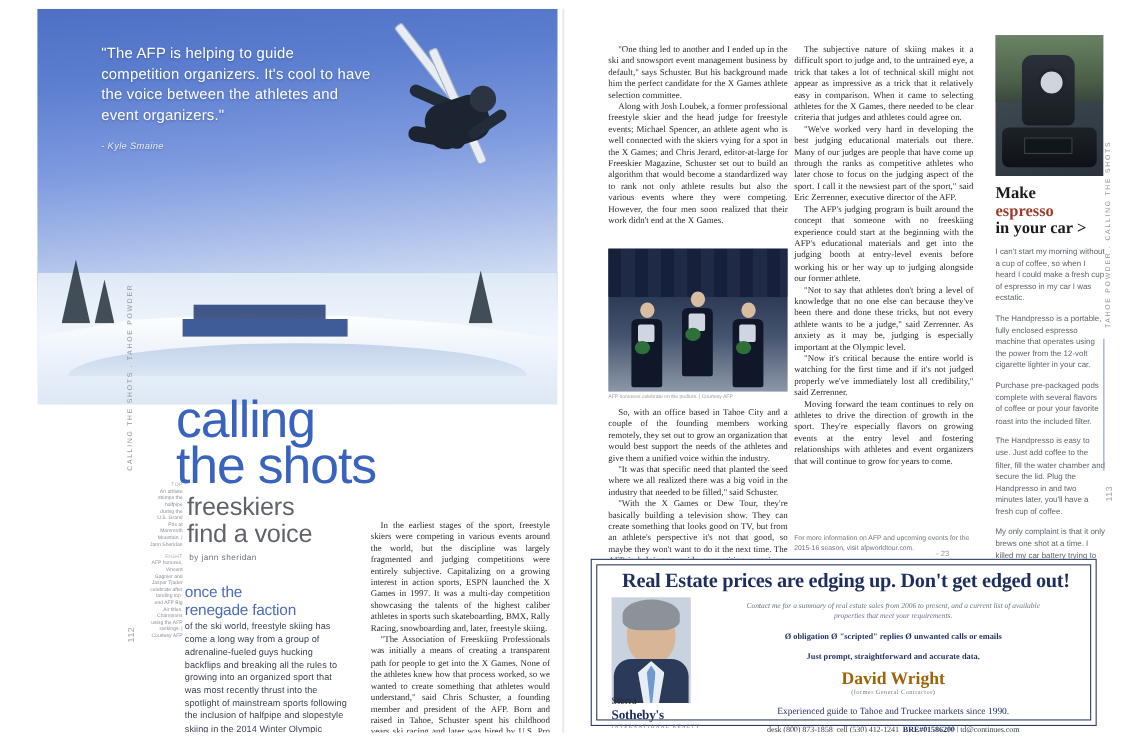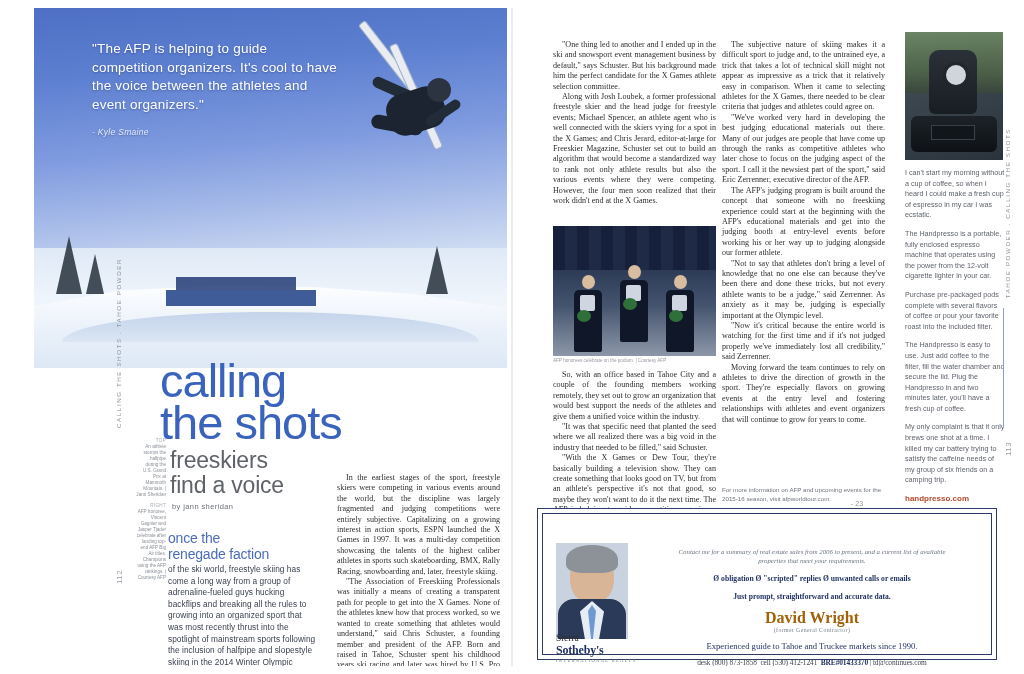--- a/index.html
+++ b/index.html
@@ -278,33 +278,42 @@
     <div class="folio-dash">- 23</div>
 
     <div class="ad-col">
       <div class="ad-photo">
         <div class="greenery"></div>
         <div class="base"></div>
         <div class="machine"></div>
         <div class="gauge"></div>
         <div class="label"></div>
       </div>
+      <div class="ad-head">
+        <div>Make</div>
+        <div class="hl">espresso</div>
+        <div>
+          <span>in your car</span>
+          <span>&gt;</span>
+        </div>
+      </div>
       <div class="ad-body">
         <p>I can't start my morning without a cup of coffee, so when I heard I could make a fresh cup of espresso in my car I was ecstatic.</p>
         <p>The Handpresso is a portable, fully enclosed espresso machine that operates using the power from the 12-volt cigarette lighter in your car.</p>
         <p>Purchase pre-packaged pods complete with several flavors of coffee or pour your favorite roast into the included filter.</p>
         <p>The Handpresso is easy to use. Just add coffee to the filter, fill the water chamber and secure the lid. Plug the Handpresso in and two minutes later, you'll have a fresh cup of coffee.</p>
         <p>My only complaint is that it only brews one shot at a time. I killed my car battery trying to satisfy the caffeine needs of my group of six friends on a camping trip.</p>
       </div>
       <div class="ad-url">handpresso.com</div>
       <div class="ad-sig">- JS</div>
     </div>
 
     <div class="re-ad">
       <div class="re-inner"></div>
+      <div class="re-head">Real Estate prices are edging up. Don't get edged out!</div>
 
       <div class="re-photo">
         <div class="face"></div>
         <div class="hair"></div>
         <div class="suit"></div>
         <div class="shirt"></div>
         <div class="tie"></div>
       </div>
 
       <div class="re-sothebys">
@@ -319,21 +328,21 @@
         <div class="bullets">Ø obligation   Ø "scripted" replies   Ø unwanted calls or emails</div>
         <div class="bullets">Just prompt, straightforward and accurate data.</div>
         <div class="re-name">David Wright</div>
         <div class="re-sub">(former General Contractor)</div>
         <div class="re-guide">Experienced guide to Tahoe and Truckee markets since 1990.</div>
         <div class="re-line">
           <span>desk</span>
           <span>(800) 873-1858</span>&nbsp;
           <span>cell</span>
           <span>(530) 412-1241</span>&nbsp;
-          <b>BRE#01433370</b>
+          <b>BRE#01586200</b>
           <span>|</span>
           <span>td@continues.com</span>
         </div>
         <div class="re-web">www.TruckeeandTahoeProperties.com</div>
       </div>
     </div>
 
     <div class="rule-right"></div>
     <div class="vrail-right">TAHOE POWDER  .  CALLING THE SHOTS</div>
     <div class="folio-right">113</div>

